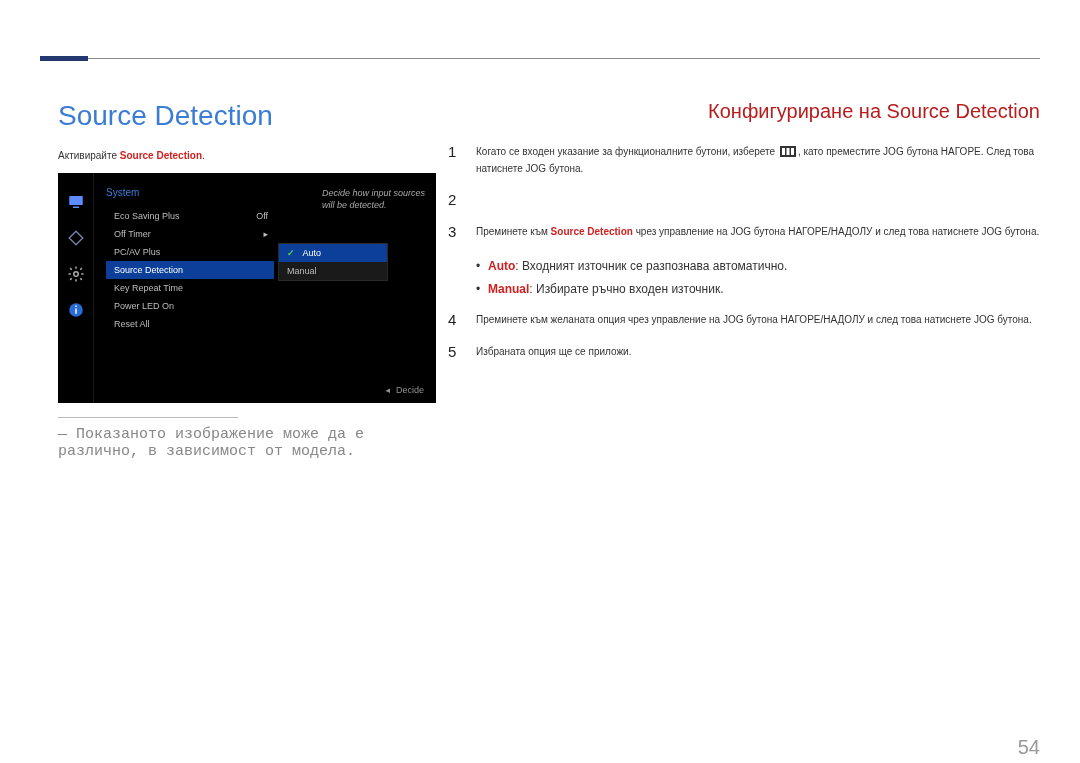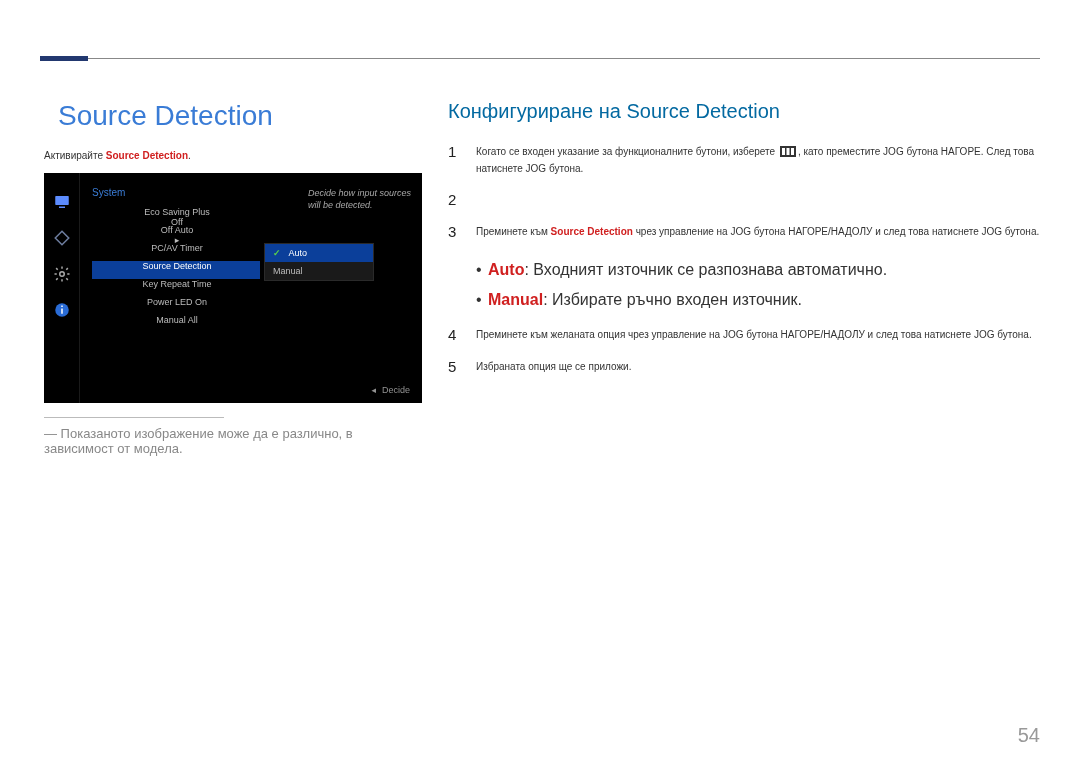--- a/index.html
+++ b/index.html
@@ -31,21 +31,21 @@
     position: absolute;
     top: 100px;
     left: 58px;
     font-size: 28px;
     font-weight: 400;
     color: #3a7cd6;
   }
   .left-col {
     position: absolute;
     top: 150px;
-    left: 44px;
+    left: 58px;
     width: 375px;
     font-size: 10px;
   }
   .activate-line {
     margin-bottom: 12px;
     color: #333;
   }
   .activate-line .red { color: #d02020; font-weight: bold; }
   .osd {
     width: 378px;
@@ -87,21 +87,20 @@
     width: 168px;
   }
   .osd-row {
     height: 18px;
     display: flex;
     align-items: center;
     padding-left: 8px;
     padding-right: 6px;
     color: #bcbcbc;
     justify-content: space-between;
-    flex-direction: column;
   }
   .osd-row.sel {
     background: #0b3f9a;
     color: #fff;
   }
   .osd-sublist {
     position: absolute;
     left: 220px;
     top: 70px;
     width: 110px;
@@ -137,35 +136,37 @@
     align-items: center;
     gap: 6px;
   }
   .caption-rule {
     margin-top: 14px;
     border-top: 1px solid #bbb;
     width: 180px;
   }
   .caption {
     margin-top: 8px;
-    font-size: 13px;
+    font-size: 15px;
     color: #888;
+    font-family: Liberation Mono, monospace;
   }
 
   .right-col {
     position: absolute;
     top: 100px;
     left: 448px;
     right: 40px;
   }
   .right-heading {
     font-size: 20px;
     font-weight: 400;
-    color: #0369a1;
+    color: #b91c1c;
     margin-bottom: 20px;
+    text-align: right;
   }
   .step {
     display: flex;
     gap: 14px;
     margin-bottom: 14px;
     font-size: 10px;
     line-height: 1.7;
     color: #333;
   }
   .step-num {
@@ -173,21 +174,21 @@
     font-weight: 400;
     line-height: 1.2;
     min-width: 14px;
     color: #222;
   }
   .red { color: #d02020; font-weight: bold; }
   .bullets {
     margin-top: 4px;
     margin-bottom: 10px;
     padding-left: 28px;
-    font-size: 16px;
+    font-size: 12px;
     line-height: 1.9;
     color: #333;
   }
   .bullets .row {
     position: relative;
     padding-left: 12px;
   }
   .bullets .row::before {
     content: "•";
     position: absolute;
@@ -196,21 +197,21 @@
     color: #333;
   }
   .inline-ico {
     display: inline-block;
     vertical-align: -2px;
     margin: 0 2px;
   }
   .inline-ico svg { display: block; }
   .page-num {
     position: absolute;
-    bottom: 16px;
+    bottom: 4px;
     right: 40px;
     font-size: 20px;
     color: #999;
     margin-top: 21px;
   }
   .check {
     color: #5bd24a;
     font-weight: bold;
     margin-right: 4px;
   }
@@ -255,37 +256,37 @@
           </svg>
       </span>
     </div>
     <div class="osd-title">System</div>
     <div class="osd-list">
       <div class="osd-row">
         <span>Eco Saving Plus</span>
         <span>Off</span>
       </div>
       <div class="osd-row">
-        <span>Off Auto</span>
+        <span>Off Timer</span>
         <span>▸</span>
       </div>
       <div class="osd-row">
-        <span>PC/AV Timer</span>
+        <span>PC/AV Plus</span>
       </div>
       <div class="osd-row sel">
         <span>Source Detection</span>
       </div>
       <div class="osd-row">
         <span>Key Repeat Time</span>
       </div>
       <div class="osd-row">
         <span>Power LED On</span>
       </div>
       <div class="osd-row">
-        <span>Manual All</span>
+        <span>Reset All</span>
       </div>
     </div>
     <div class="osd-sublist">
       <div class="osd-sub sel">
         <span class="check">✓</span>
         <span>Auto</span>
       </div>
       <div class="osd-sub">
         <span>Manual</span>
       </div>

